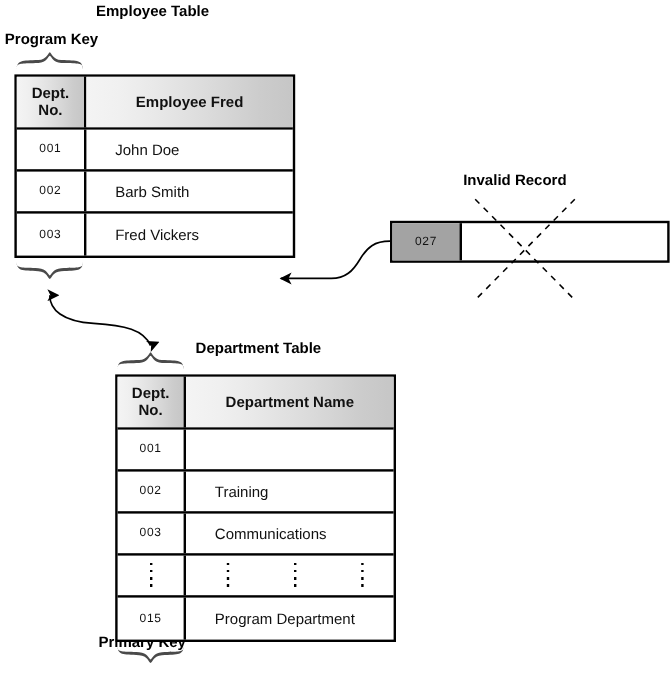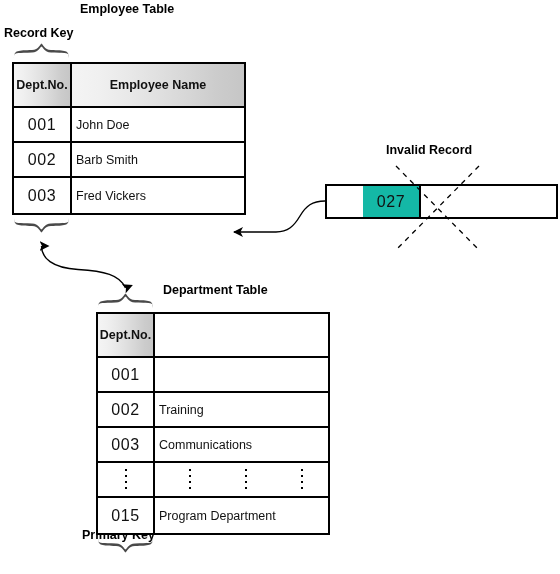--- a/index.html
+++ b/index.html
@@ -40,58 +40,58 @@
     box-sizing: border-box;
     border-bottom: 2px solid #000000;
   }
   .trow:last-child { border-bottom: none; }
   .cell-key {
     box-sizing: border-box;
     border-right: 2px solid #000000;
     display: flex;
     align-items: center;
     justify-content: center;
-    font-size: 16px;
+    font-size: 10px;
     color: #111111;
     letter-spacing: 0.6px;
   }
   .cell-name {
     box-sizing: border-box;
     display: flex;
     align-items: center;
     font-size: 12.5px;
     color: #111111;
-    padding-left: 4px;
+    padding-left: 24px;
   }
   .hdr .cell-key, .hdr .cell-name {
     font-weight: bold;
     font-size: 12.5px;
     letter-spacing: 0px;
     background: linear-gradient(to right,
         #f4f4f4 0%, #f0f0f0 16%, #e9e9e9 32%,
         #e0e0e0 50%, #d6d6d6 68%, #cccccc 84%, #c6c6c6 100%);
   }
   .hdr .cell-key {
-    flex-direction: row;
+    flex-direction: column;
     line-height: 1.12;
     text-align: center;
     padding: 0;
   }
   .hdr .cell-name {
     justify-content: center;
     padding-left: 0;
   }
   
   .inv-row { display: flex; }
   .inv-key {
     box-sizing: border-box;
     border-right: 2px solid #000000;
-    background: #14b8a6;
+    background: #a3a3a3;
     display: flex; align-items: center; justify-content: center;
-    font-size: 16px; color: #111111; letter-spacing: 0.6px; margin-left: 36px;
+    font-size: 10px; color: #111111; letter-spacing: 0.6px;
   }
   .inv-name {
     box-sizing: border-box;
     display: flex; align-items: center;
     font-size: 12.5px; color: #111111; padding-left: 12px;
     background: #ffffff;
   }
   
   .vdots {
     width: 2px;
@@ -116,32 +116,32 @@
     width: 560px; height: 574px;
     pointer-events: none;
   }
 </style>
 </head>
 <body>
 
 <div id="stage">
 
   <div class="label" style="left:80px; top:2px;">Employee Table</div>
-  <div class="label" style="left:4px; top:26px;">Record Key</div>
+  <div class="label" style="left:4px; top:26px;">Program Key</div>
   <div class="label" style="left:386px; top:143px;">Invalid Record</div>
   <div class="label" style="left:163px; top:283px;">Department Table</div>
   <div class="label" style="left:82px; top:528px;">Primary Key</div>
 
   <div class="tbl" style="left:12px; top:62px; width:234px;">
     <div class="trow hdr" style="height:44px;">
       <div class="cell-key" style="width:58px;">
         <span>Dept.</span>
         <span>No.</span>
       </div>
-      <div class="cell-name" style="flex:1;">Employee Name</div>
+      <div class="cell-name" style="flex:1;">Employee Fred</div>
     </div>
 
     <div class="trow" style="height:35px;">
       <div class="cell-key" style="width:58px;">001</div>
       <div class="cell-name" style="flex:1;">John Doe</div>
     </div>
     <div class="trow" style="height:35px;">
       <div class="cell-key" style="width:58px;">002</div>
       <div class="cell-name" style="flex:1;">Barb Smith</div>
     </div>
@@ -156,20 +156,21 @@
       <div class="inv-key" style="width:58px;">027</div>
     </div>
   </div>
 
   <div class="tbl" style="left:96px; top:312px; width:234px;">
     <div class="trow hdr" style="height:44px;">
       <div class="cell-key" style="width:57px;">
         <span>Dept.</span>
         <span>No.</span>
       </div>
+      <div class="cell-name" style="flex:1;">Department Name</div>
     </div>
 
     <div class="trow" style="height:35px;">
       <div class="cell-key" style="width:57px;">001</div>
     </div>
     <div class="trow" style="height:35px;">
       <div class="cell-key" style="width:57px;">002</div>
       <div class="cell-name" style="flex:1;">Training</div>
     </div>
     <div class="trow" style="height:35px;">

